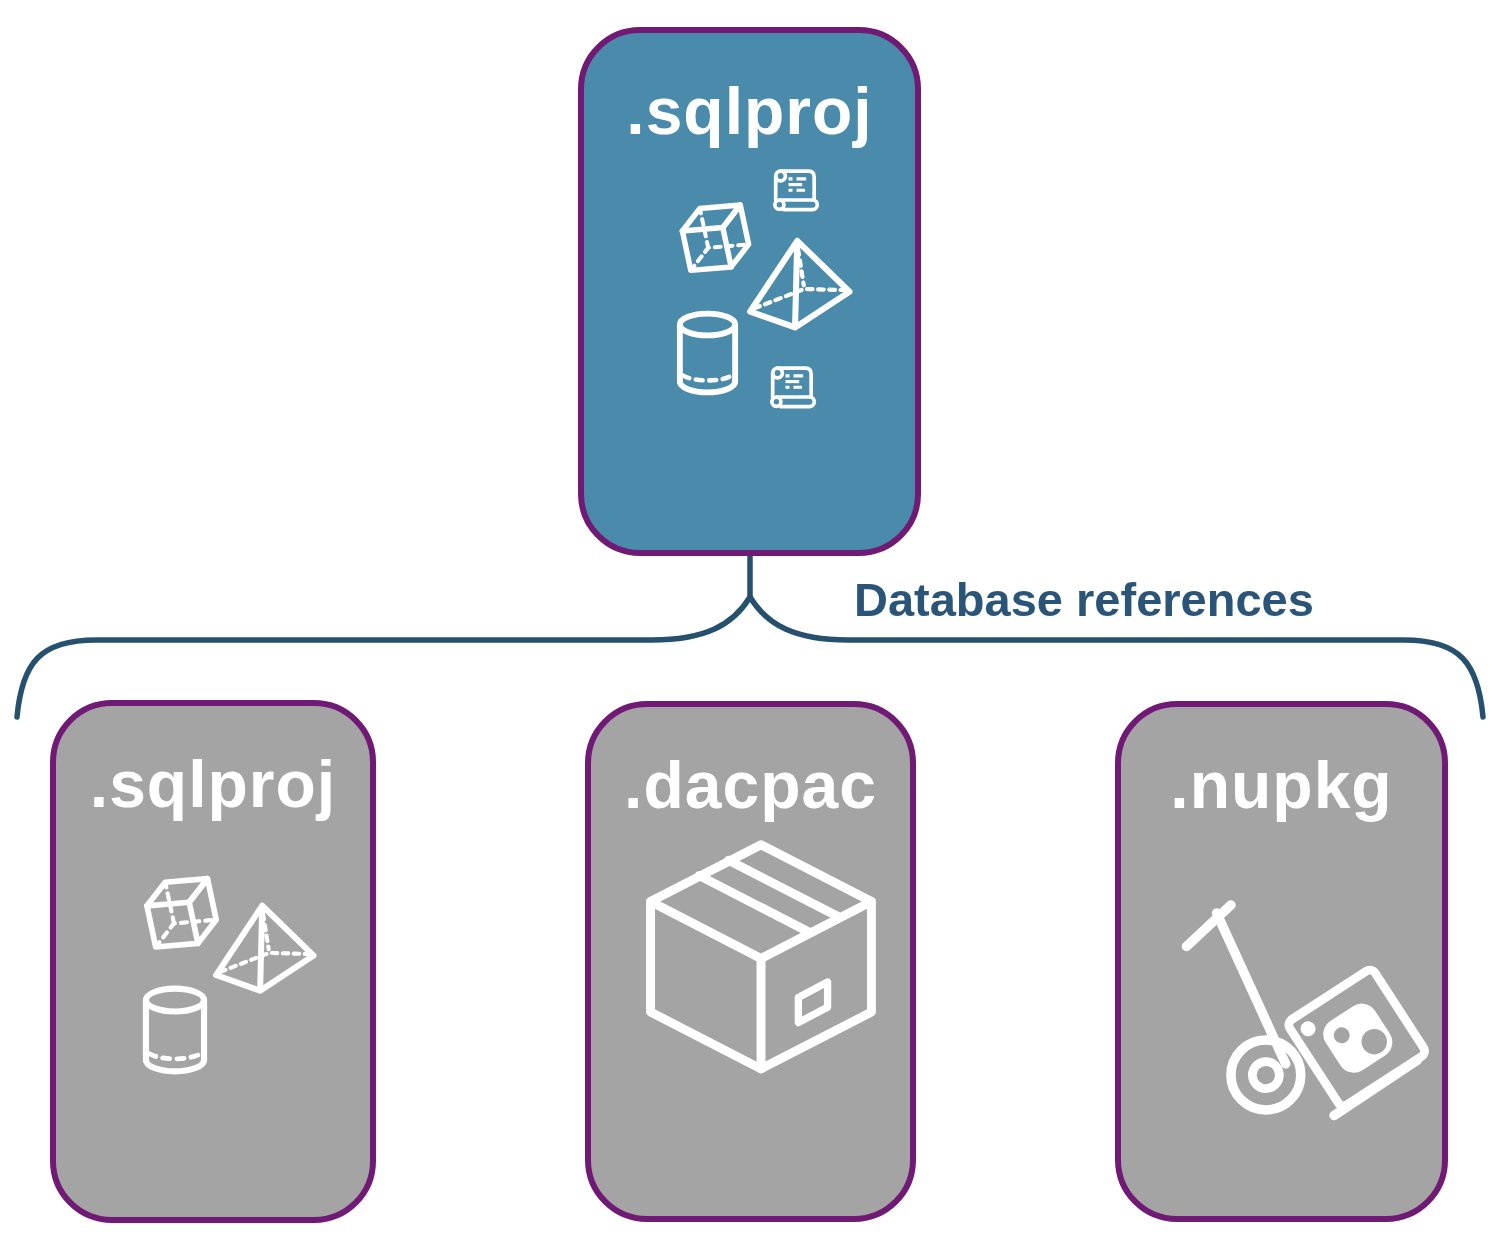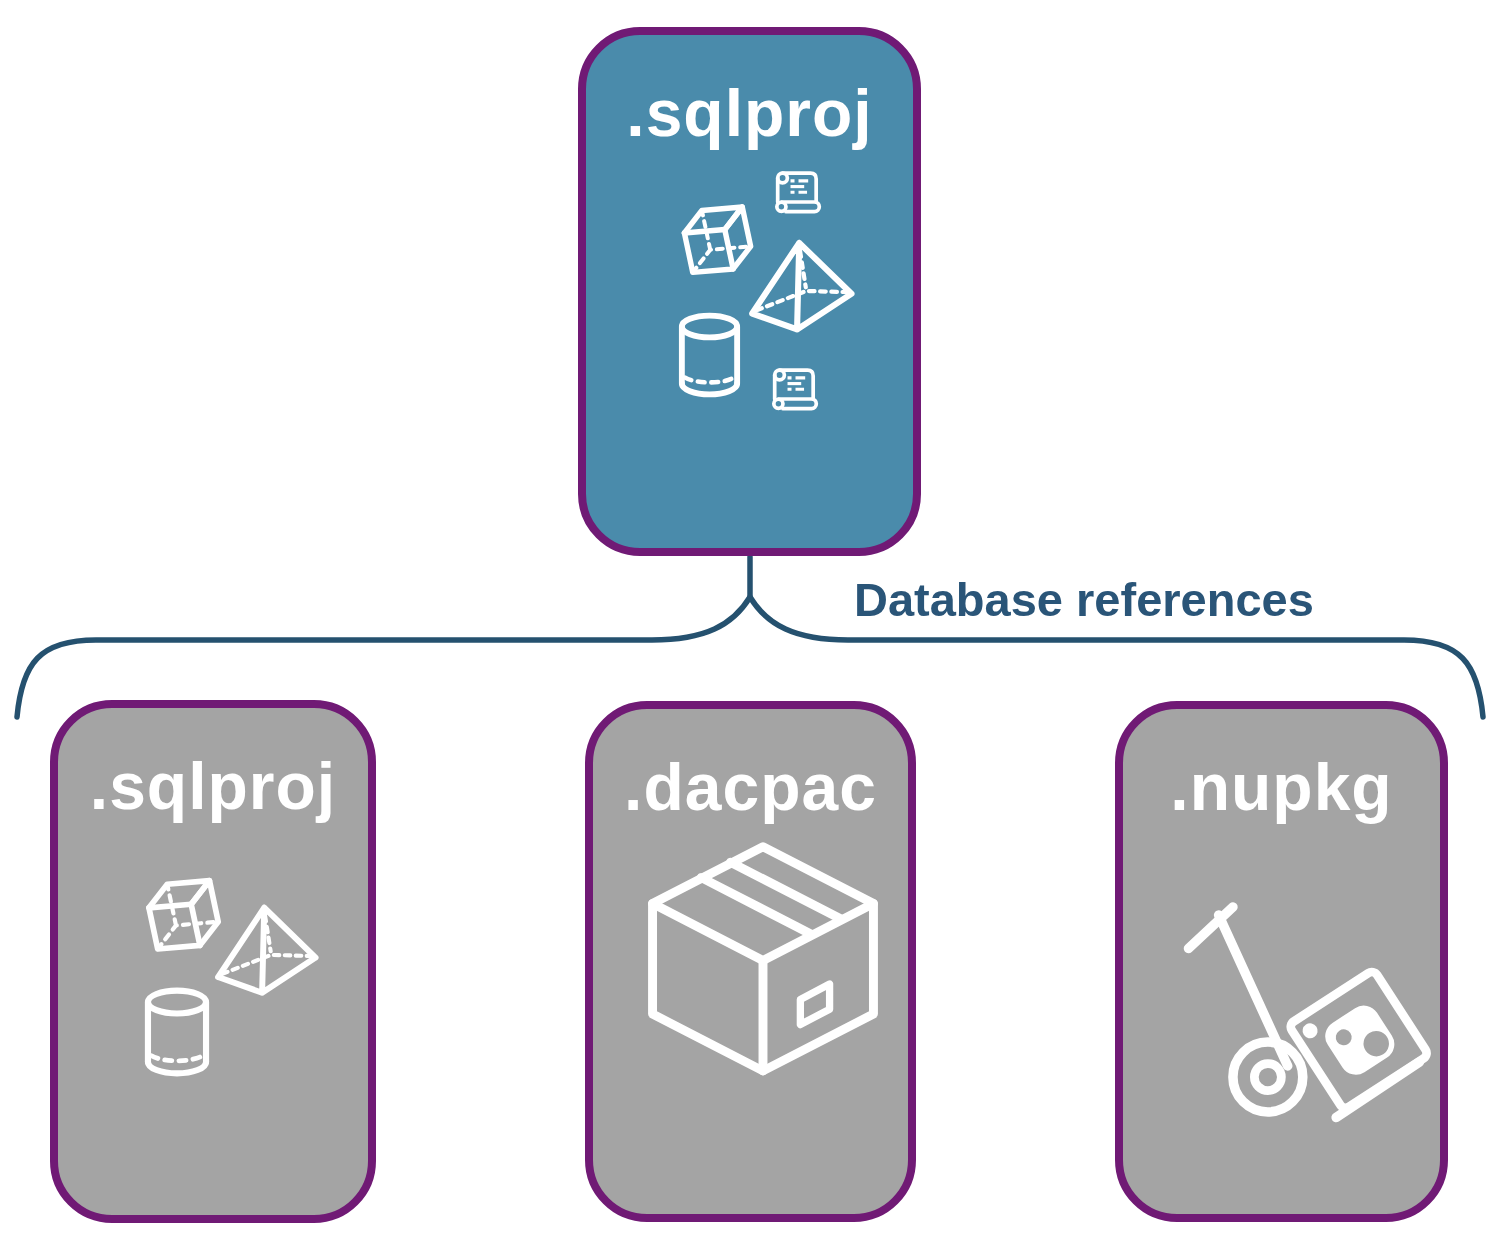--- a/index.html
+++ b/index.html
@@ -6,21 +6,21 @@
   .canvas{
     position:relative;
     width:1500px;height:1250px;
     background:#ffffff;
     font-family:"Liberation Sans", sans-serif;
     overflow:hidden;
   }
   .card{
     position:absolute;
     box-sizing:border-box;
-    border:8px solid #701a75;
+    border:6px solid #701a75;
     border-radius:62px;
   }
   .card-blue{ background:#4A8BAB; }
   .card-gray{ background:#A4A4A4; }
   .card-root{ left:578px; top:27px;  width:343px; height:529px; }
   .card-c1  { left:50px;  top:700px; width:326px; height:523px; }
   .card-c2  { left:585px; top:701px; width:331px; height:521px; }
   .card-c3  { left:1115px;top:701px; width:333px; height:521px; }
   .card-title{
     position:relative;

